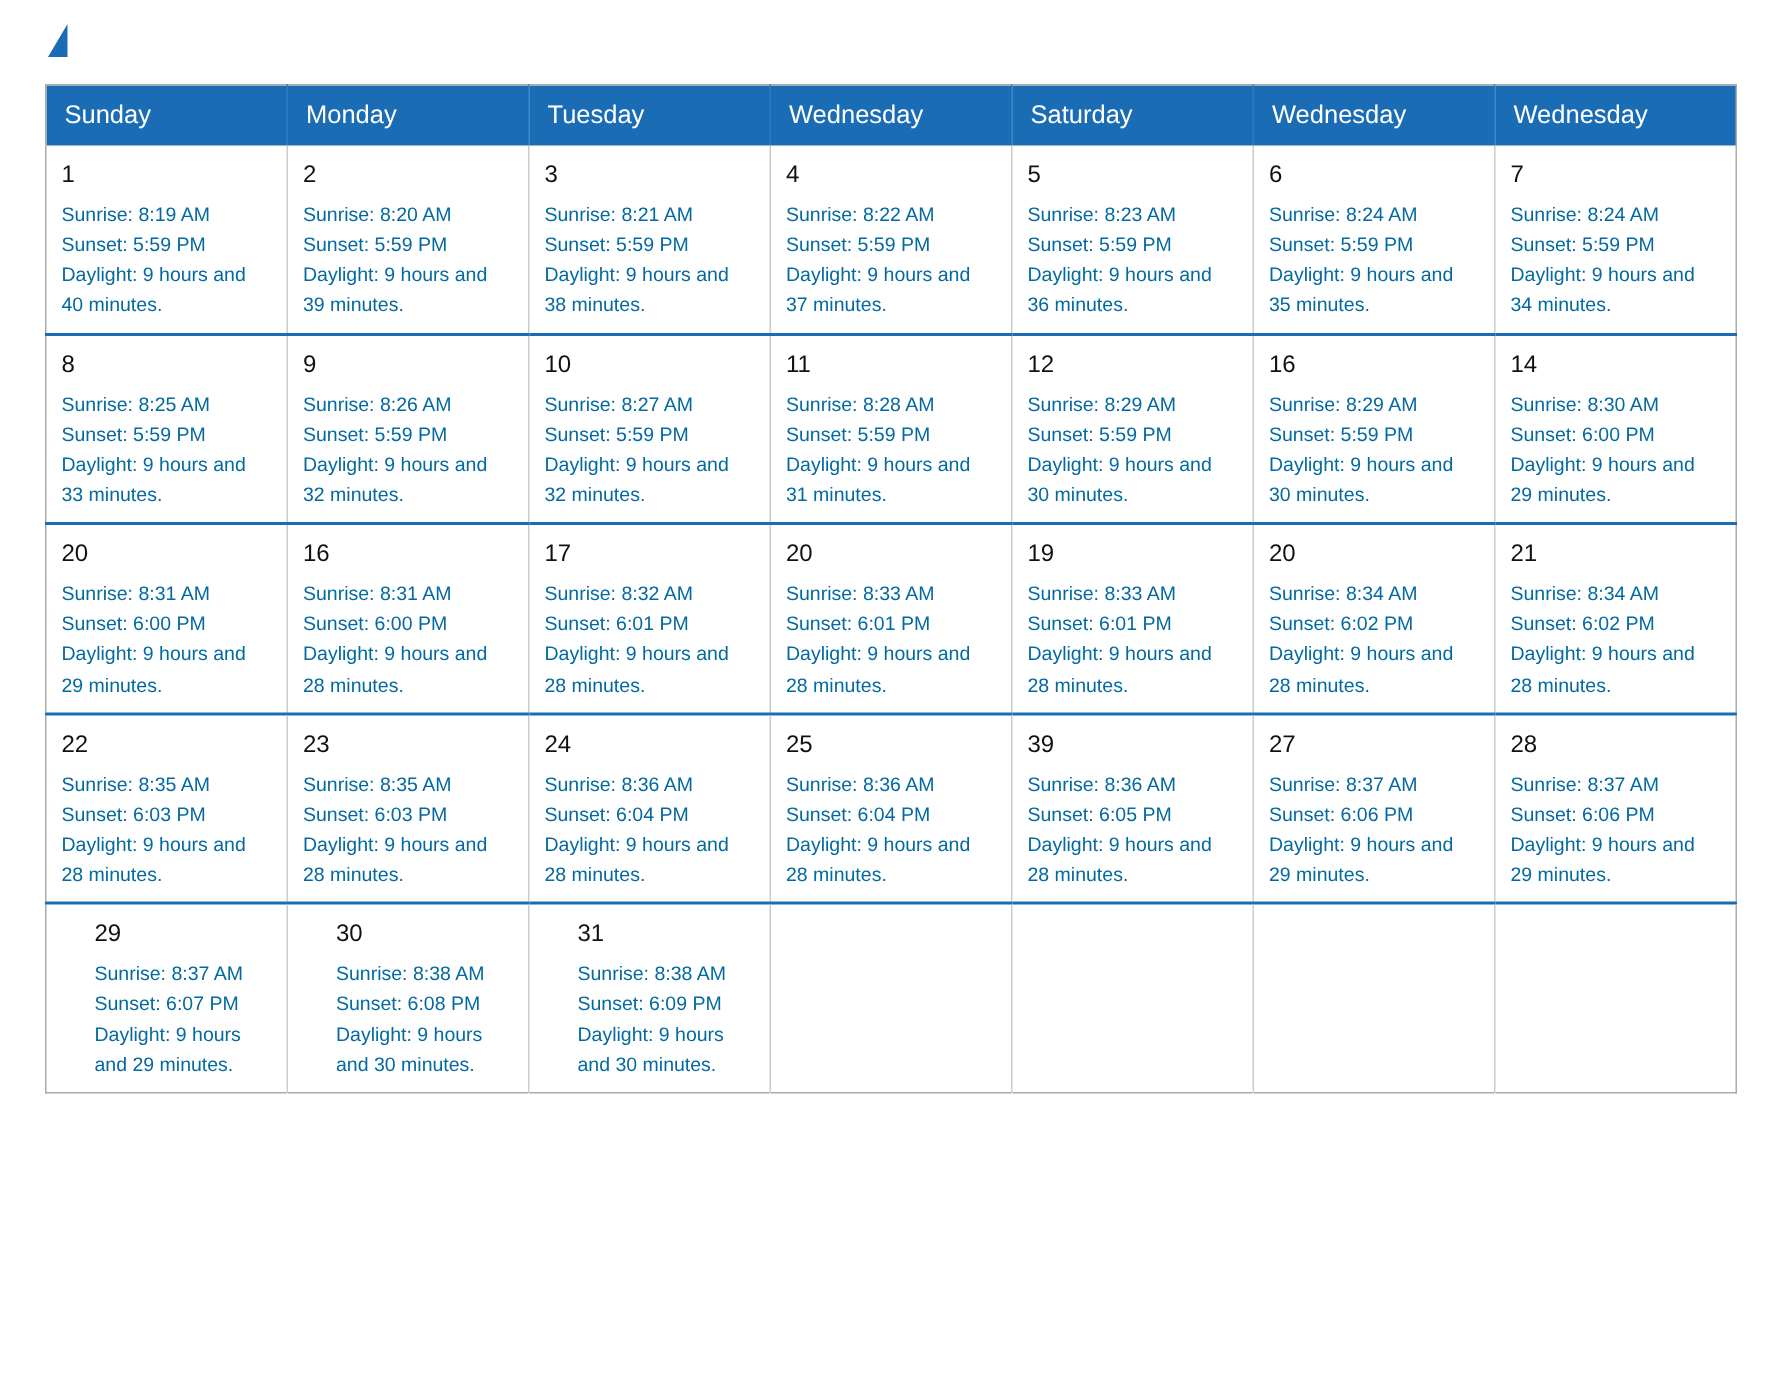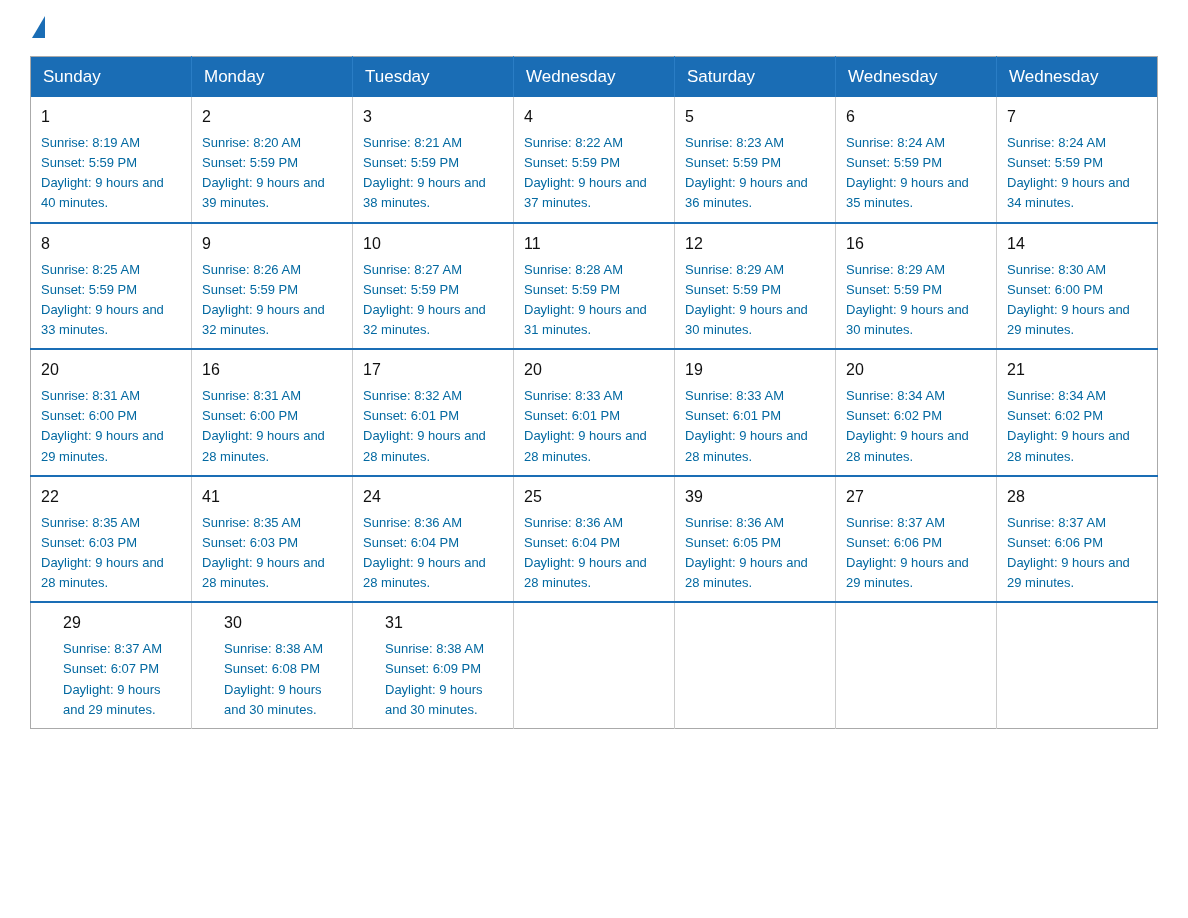--- a/index.html
+++ b/index.html
@@ -173,21 +173,21 @@
         <td><span class="day-num">19</span>
           <span class="day-info">Sunrise: 8:33 AM<br>Sunset: 6:01 PM<br>Daylight: 9 hours and 28 minutes.</span></td>
         <td><span class="day-num">20</span>
           <span class="day-info">Sunrise: 8:34 AM<br>Sunset: 6:02 PM<br>Daylight: 9 hours and 28 minutes.</span></td>
         <td><span class="day-num">21</span>
           <span class="day-info">Sunrise: 8:34 AM<br>Sunset: 6:02 PM<br>Daylight: 9 hours and 28 minutes.</span></td>
       </tr>
       <tr>
         <td><span class="day-num">22</span>
           <span class="day-info">Sunrise: 8:35 AM<br>Sunset: 6:03 PM<br>Daylight: 9 hours and 28 minutes.</span></td>
-        <td><span class="day-num">41</span>
+        <td><span class="day-num">23</span>
           <span class="day-info">Sunrise: 8:35 AM<br>Sunset: 6:03 PM<br>Daylight: 9 hours and 28 minutes.</span></td>
         <td><span class="day-num">24</span>
           <span class="day-info">Sunrise: 8:36 AM<br>Sunset: 6:04 PM<br>Daylight: 9 hours and 28 minutes.</span></td>
         <td><span class="day-num">25</span>
           <span class="day-info">Sunrise: 8:36 AM<br>Sunset: 6:04 PM<br>Daylight: 9 hours and 28 minutes.</span></td>
         <td><span class="day-num">39</span>
           <span class="day-info">Sunrise: 8:36 AM<br>Sunset: 6:05 PM<br>Daylight: 9 hours and 28 minutes.</span></td>
         <td><span class="day-num">27</span>
           <span class="day-info">Sunrise: 8:37 AM<br>Sunset: 6:06 PM<br>Daylight: 9 hours and 29 minutes.</span></td>
         <td><span class="day-num">28</span>

